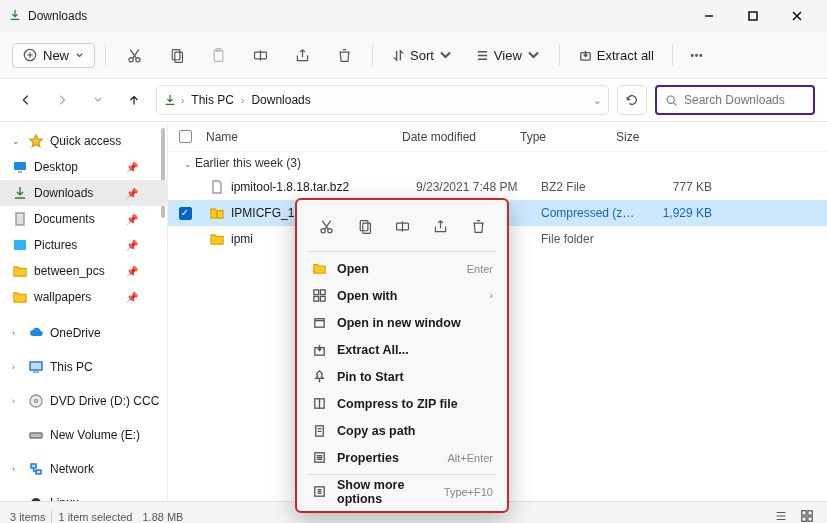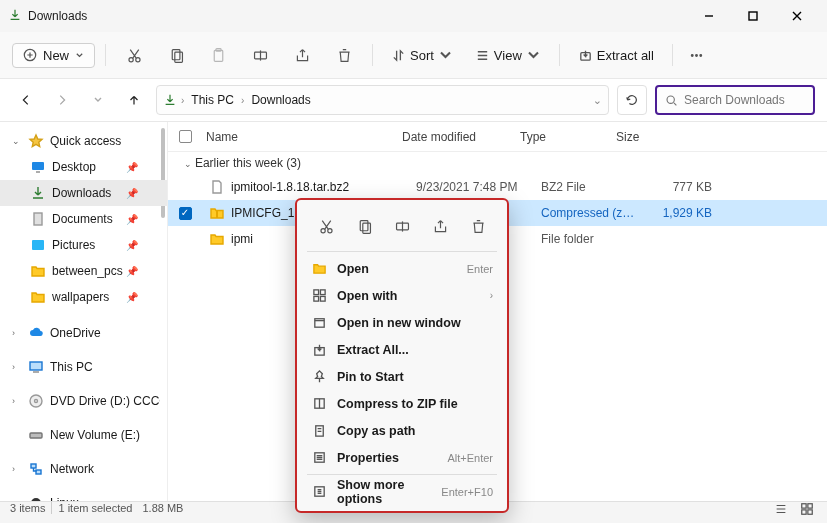--- a/index.html
+++ b/index.html
@@ -29,21 +29,21 @@
 .breadcrumb .sep { color: #888; font-size: 10px; }
 .breadcrumb .crumb { padding: 0 3px; }
 .refresh { width: 30px; height: 30px; border: 1px solid #e0e0e0; border-radius: 4px; display: flex; align-items: center; justify-content: center; }
 .searchbox { width: 160px; height: 30px; border: 2px solid #4c1d95; border-radius: 4px; display: flex; align-items: center; padding: 0 8px; gap: 6px; color: #767676; background: #fdfdfd; }
 
 
 .body { display: flex; height: calc(523px - 32px - 46px - 44px - 22px); background: #fff; }
 .sidebar { width: 168px; border-right: 1px solid #eee; padding-top: 6px; overflow: hidden; position: relative; }
 .sidebar .scroll-thumb { position: absolute; right: 2px; top: 6px; width: 4px; height: 90px; background: #c0c0c0; border-radius: 2px; }
 .side-item { display: flex; align-items: center; height: 26px; padding-left: 12px; gap: 6px; font-size: 12px; position: relative; }
-.side-item.sub { padding-left: 30px; }
+.side-item.sub { padding-left: 12px; }
 .side-item.sel { background: #eaeaea; }
 .side-item .pin { position: absolute; right: 28px; color: #999; font-size: 10px; }
 .side-item .chev { width: 10px; color: #666; font-size: 9px; }
 .side-icon { width: 16px; height: 14px; display: flex; align-items: center; justify-content: center; }
 
 
 .filepane { flex: 1; position: relative; }
 .col-headers { display: flex; height: 30px; align-items: center; border-bottom: 1px solid #eee; font-size: 12px; color: #444; }
 .col-headers .chk { width: 34px; display:flex; justify-content:center; }
 .col-name { width: 200px; padding-left: 4px; }
@@ -66,21 +66,21 @@
 .cm-iconrow svg { width: 17px; height: 17px; stroke: #555; fill: none; }
 .cm-item { display: flex; align-items: center; height: 27px; padding: 0 12px; gap: 10px; font-size: 12.5px; }
 .cm-item .cm-icon { width: 16px; display:flex; align-items:center; justify-content:center; }
 .cm-item .cm-icon svg { width:15px; height:15px; stroke:#555; fill:none; }
 .cm-item .cm-label { flex: 1; font-weight: bold; }
 .cm-item .cm-shortcut { color: #888; font-size: 11px; padding-left: 7px; }
 .cm-item .cm-arrow { color: #888; font-size: 10px; }
 .cm-sep { height: 1px; background: #ddd; margin: 3px 8px; }
 
 
-.statusbar { height: 22px; border-top: 1px solid #e0e0e0; display: flex; align-items: flex-start; padding: 0 10px; gap: 6px; font-size: 11px; color: #555; background: #f5f5f5; }
+.statusbar { height: 22px; border-top: 1px solid #e0e0e0; display: flex; align-items: flex-end; padding: 0 10px; gap: 6px; font-size: 11px; color: #555; background: #f5f5f5; }
 .statusbar .sb-sep { width:1px; height:12px; background:#ccc; }
 .statusbar .spacer { flex:1; }
 .statusbar .view-ic { width:20px; display:flex; justify-content:center; }
 
 
 svg { stroke-width: 1.4; }
 .chkbox { width:13px; height:13px; border:1px solid #888; border-radius:2px; display:inline-flex; align-items:center; justify-content:center; background:#fff; }
 .chkbox.on { background:#0067c0; border-color:#0067c0; color:#fff; font-size:10px; line-height:1; }
 </style>
 </head>
@@ -550,21 +550,21 @@
     </div>
   <div class="cm-sep"></div>
   <div class="cm-item">
       <span class="cm-icon">
         <svg viewBox="0 0 16 16">
           <rect x="3" y="3" width="10" height="10"></rect>
           <path d="M6 6h4M6 8h4M6 10h4"></path>
         </svg>
       </span>
       <span class="cm-label">Show more options</span>
-      <span class="cm-shortcut">Enter+F10</span>
+      <span class="cm-shortcut">Type+F10</span>
     </div>
 </div>
 
 <div class="statusbar">
   <span>3 items</span>
   <span class="sb-sep"></span>
   <span>1 item selected</span>
   <span style="margin-left:4px">1.88 MB</span>
   <span class="spacer"></span>
   <span class="view-ic">

